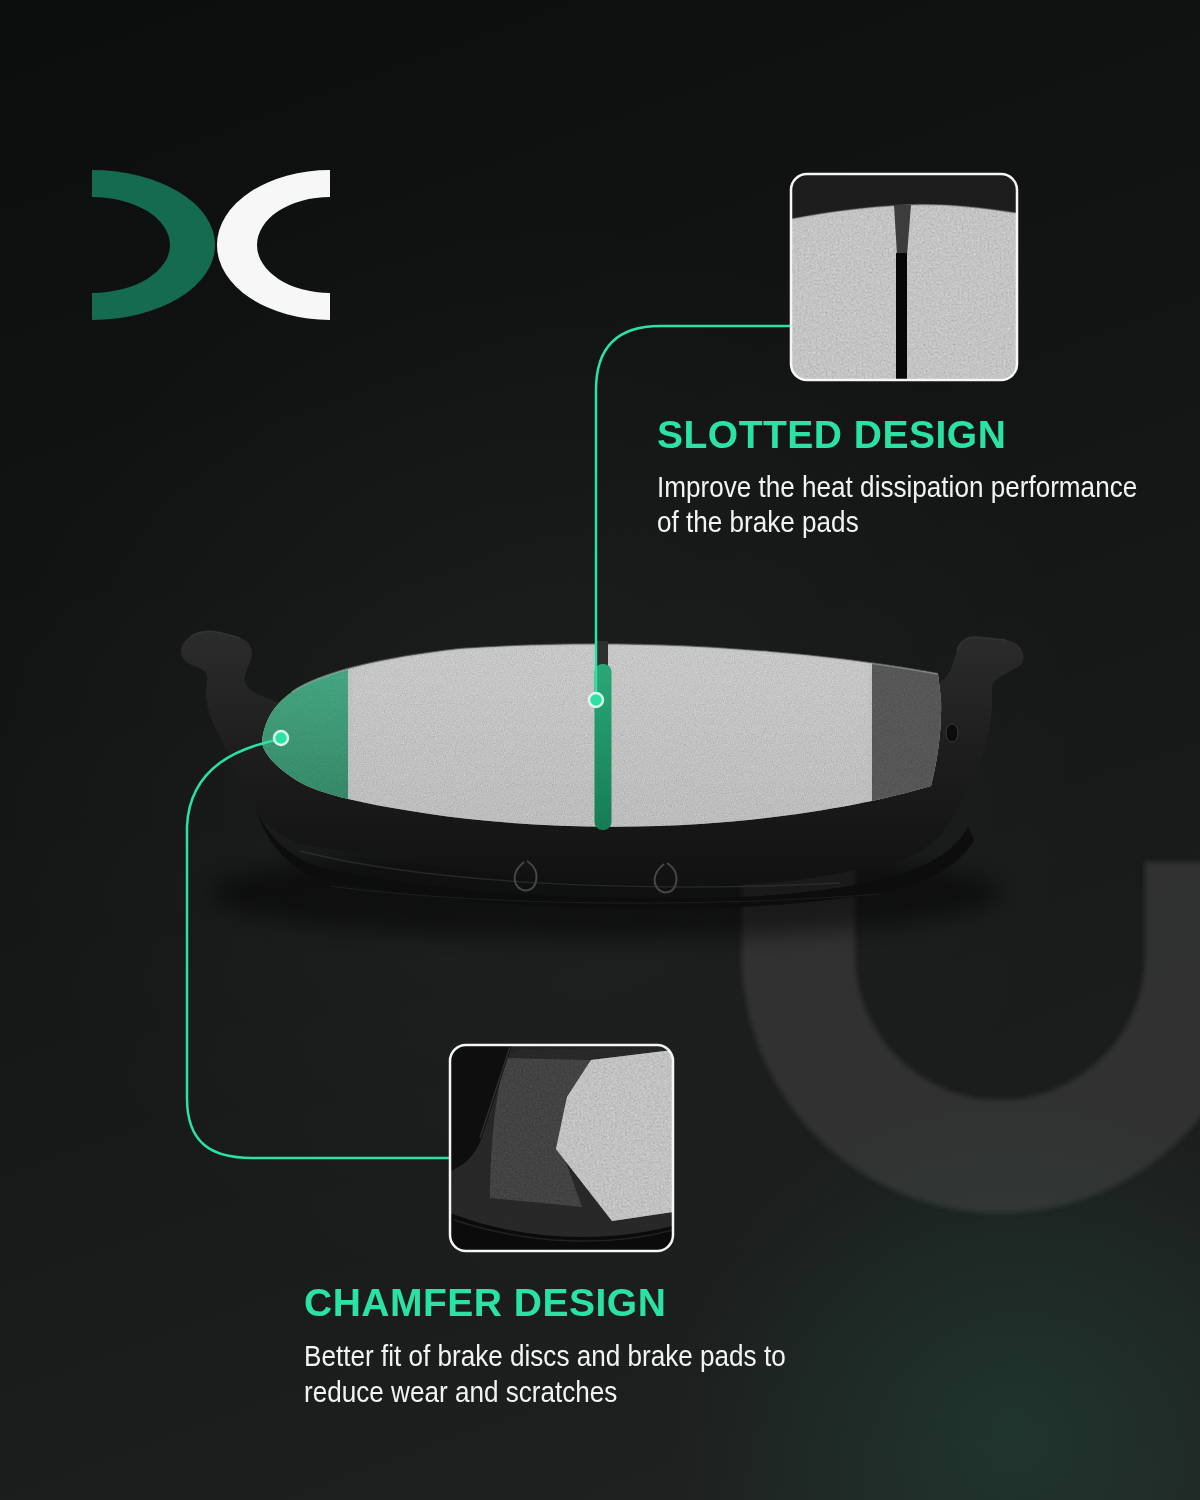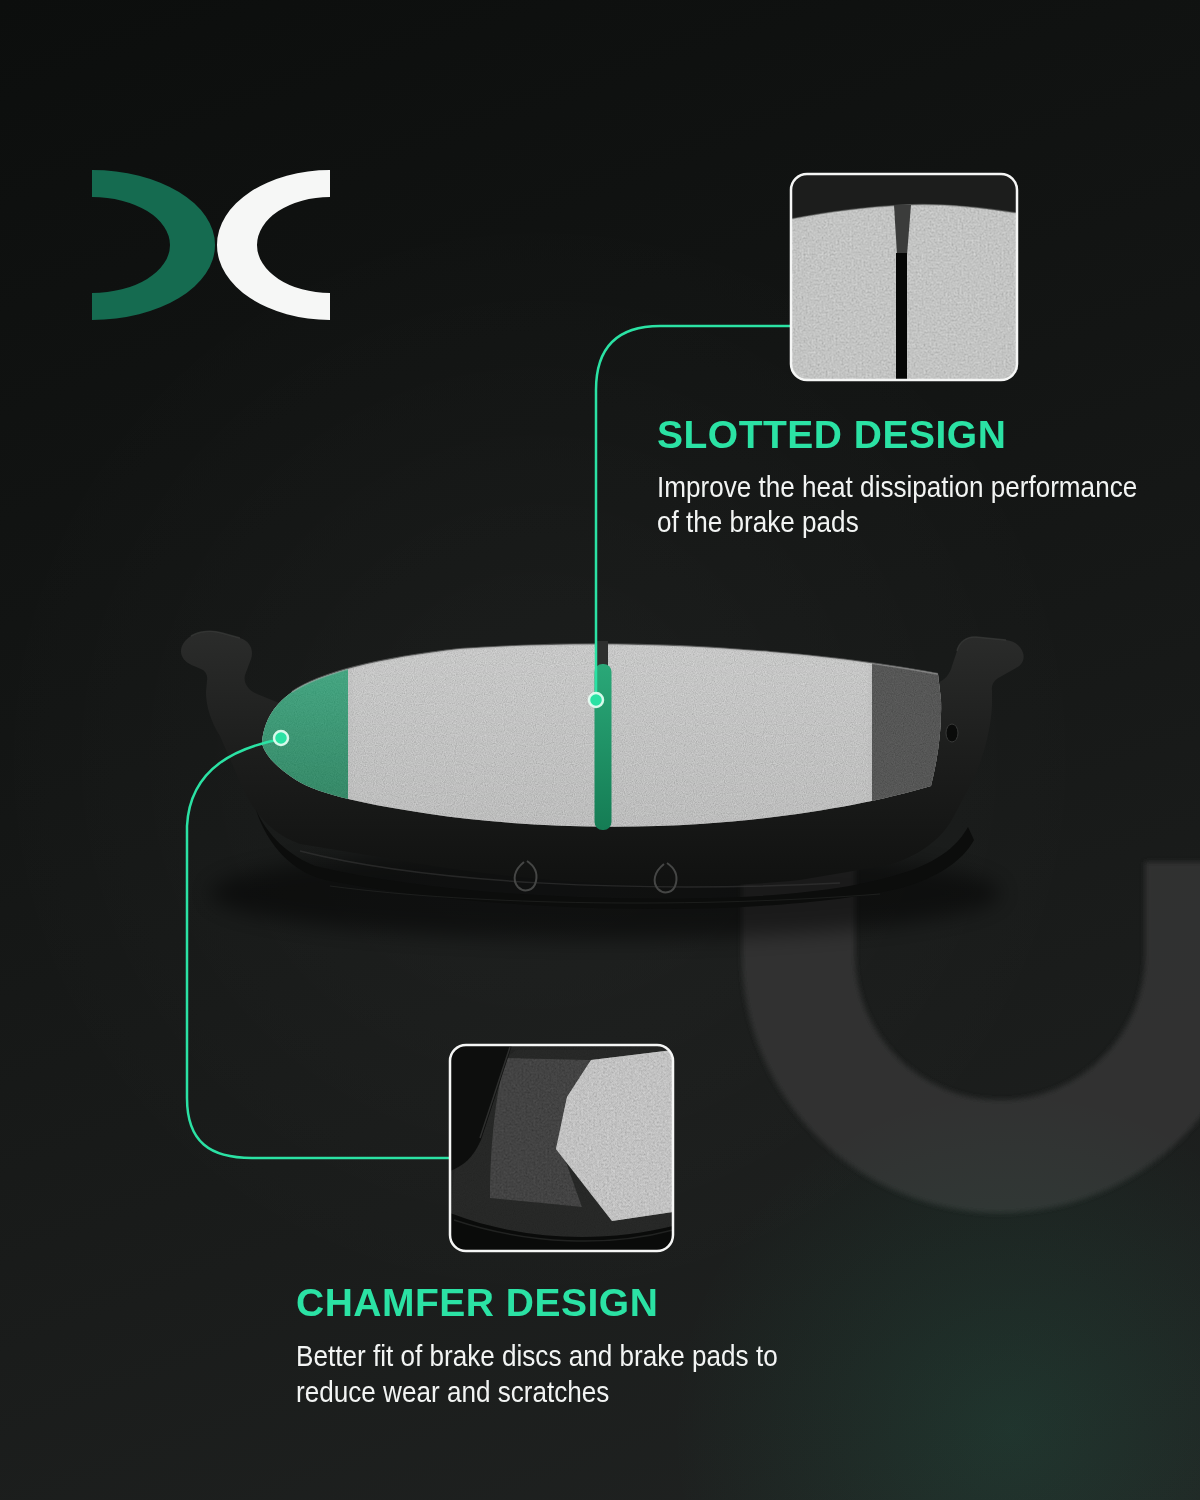--- a/index.html
+++ b/index.html
@@ -190,21 +190,21 @@
   </svg>
 
   <div class="callout callout-slotted" style="left:657px;top:413px;">
     <h2>SLOTTED DESIGN</h2>
     <div class="body">
       <div>Improve the heat dissipation performance</div>
       <div>of the brake pads</div>
     </div>
   </div>
 
-  <div class="callout callout-chamfer" style="left:296px;top:1281px;">
+  <div class="callout callout-chamfer" style="left:304px;top:1281px;">
     <h2>CHAMFER DESIGN</h2>
     <div class="body">
       <div>Better fit of brake discs and brake pads to</div>
       <div>reduce wear and scratches</div>
     </div>
   </div>
 
 </div>
 
 </body></html>

